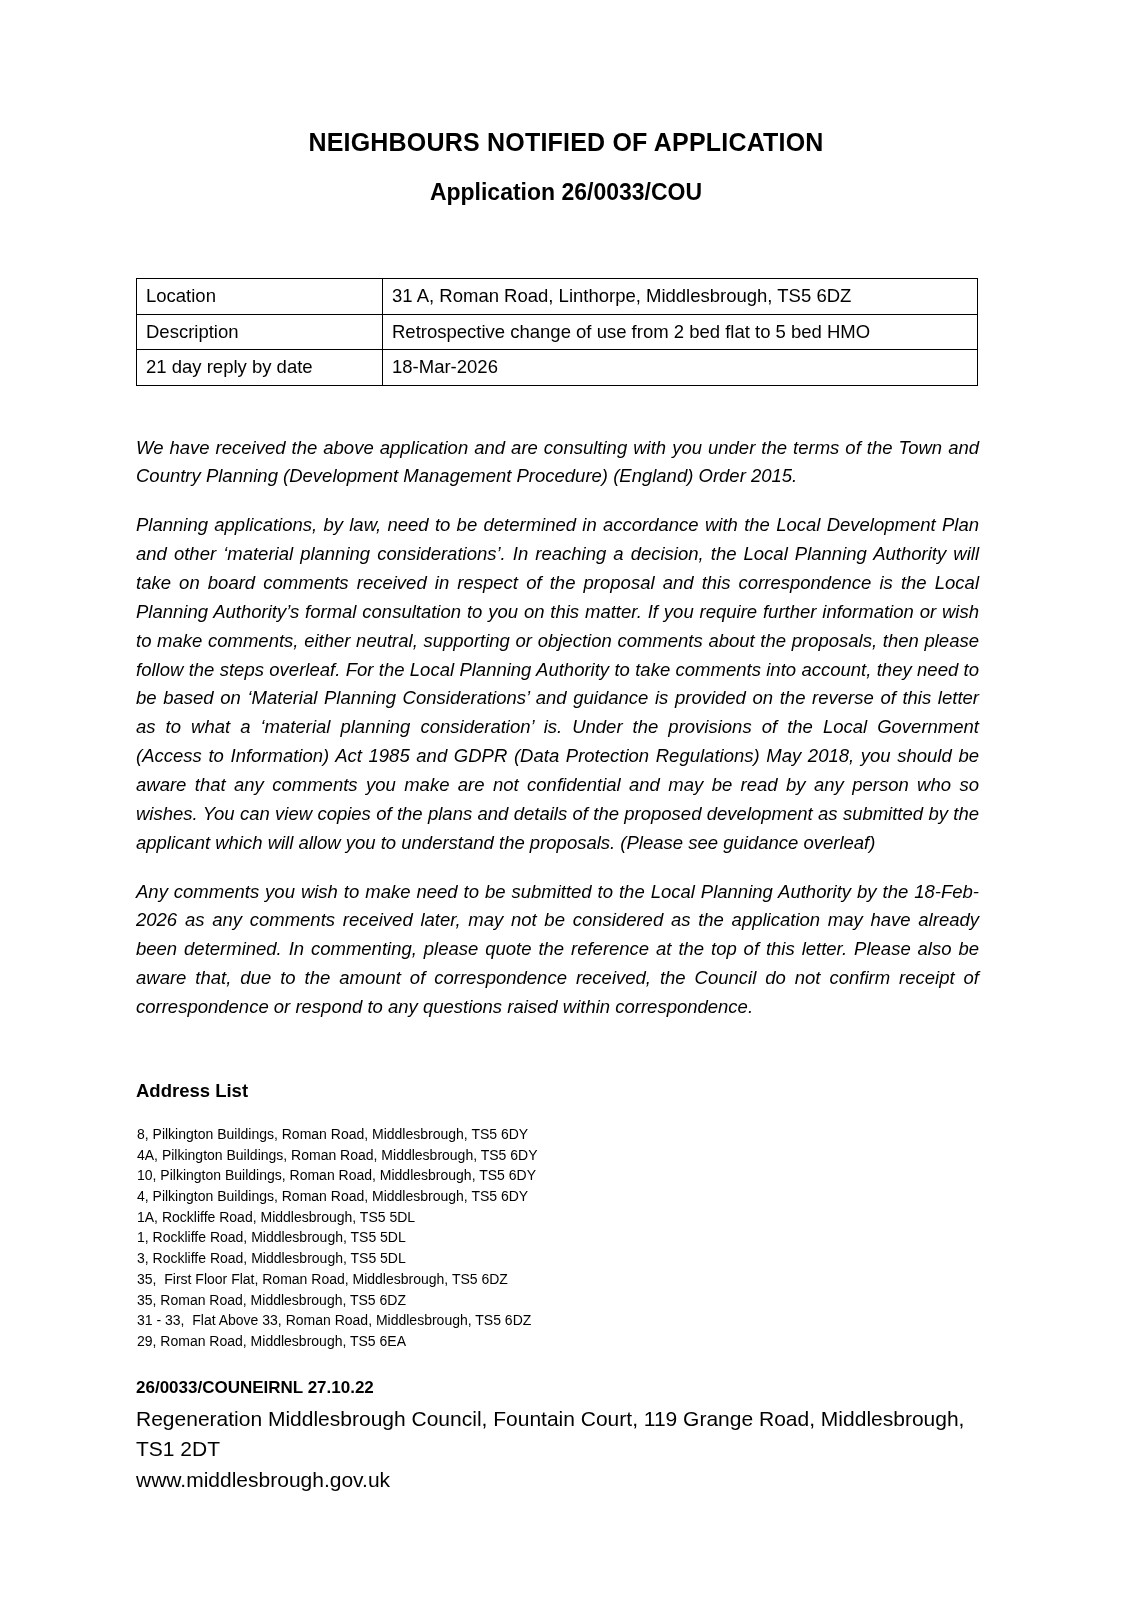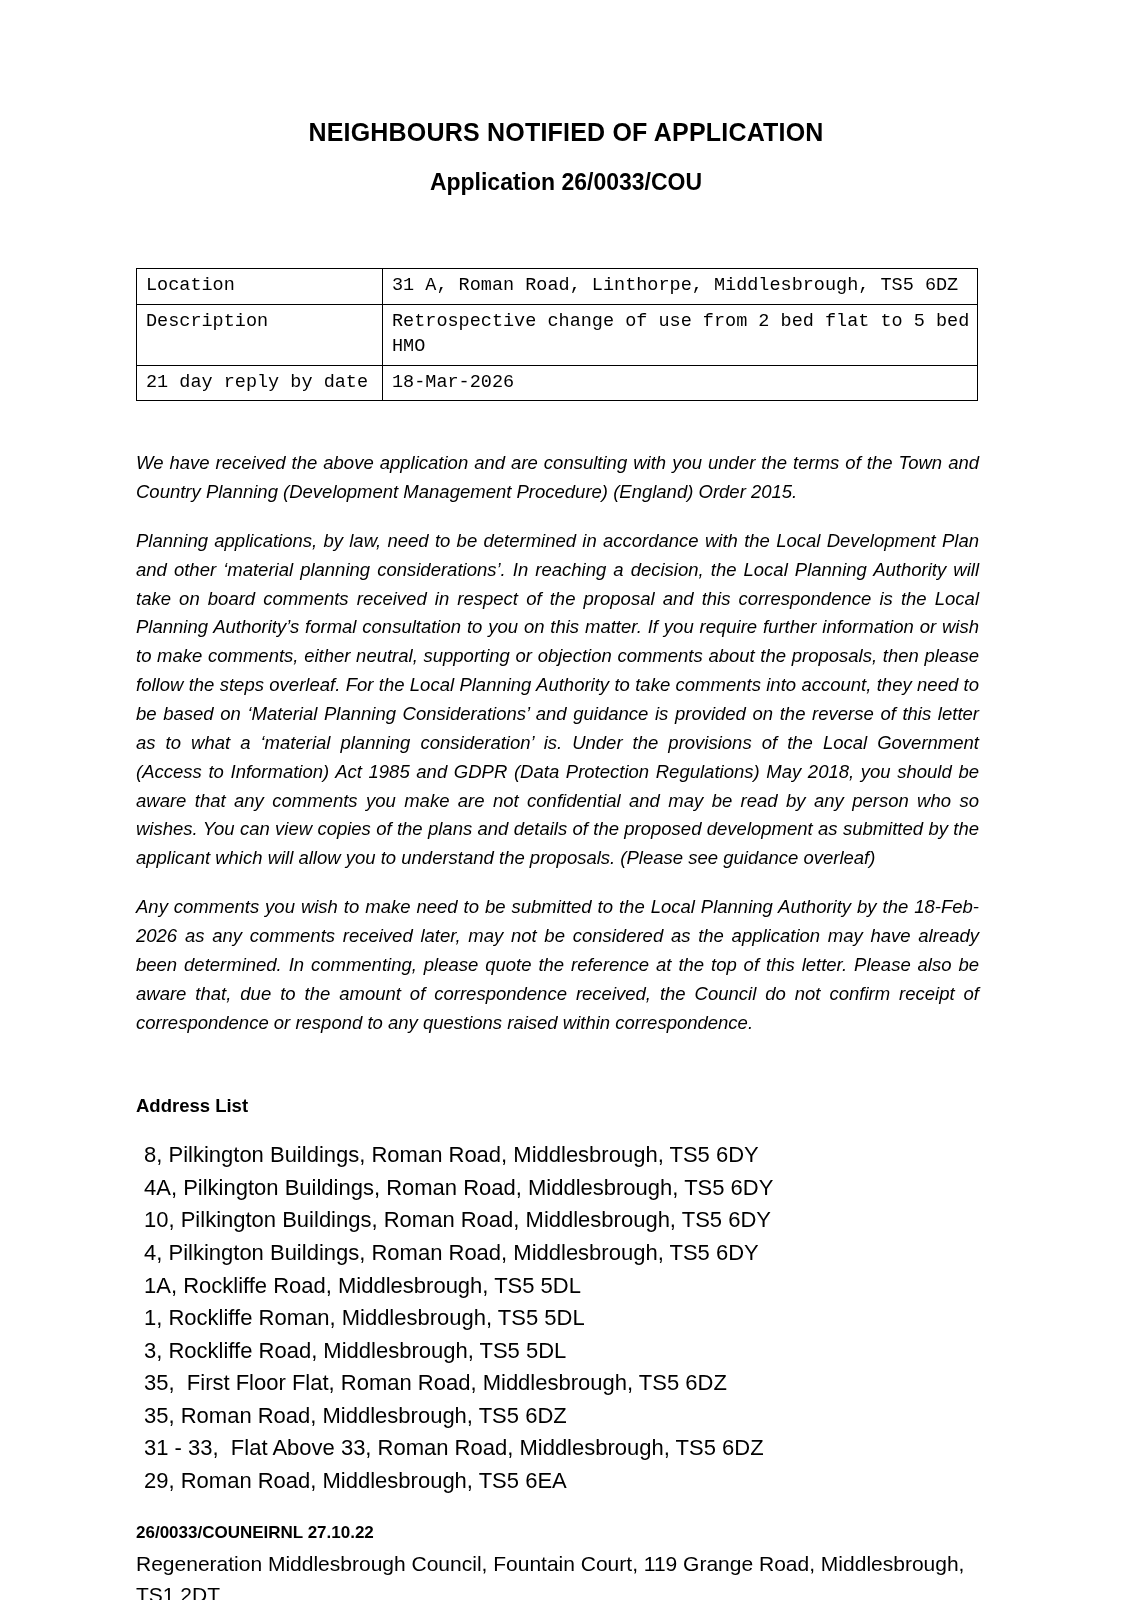--- a/index.html
+++ b/index.html
@@ -19,34 +19,33 @@
     width: 1132px;
     min-height: 1600px;
     box-sizing: border-box;
     padding: 118px 136px 0 136px;
   }
   .doc-title {
     text-align: center;
     font-size: 25px;
     font-weight: bold;
     letter-spacing: 0.2px;
-    margin: 0 0 6px 0;
+    margin: 10px 0 6px 0;
   }
   .doc-subtitle {
     text-align: center;
     font-size: 23px;
     font-weight: bold;
     margin: 22px 0 0 0;
   }
   .info-table {
     margin-top: 72px;
     width: 842px;
     border-collapse: collapse;
     table-layout: fixed;
-    font-family: Liberation Mono, monospace;
   }
   .info-table td {
     border: 1px solid #000000;
     font-size: 18.5px;
     line-height: 1.38;
     padding: 4px 7px 5px 9px;
     vertical-align: top;
   }
   .info-table td.label {
     width: 229px;
@@ -62,23 +61,23 @@
   .body-para.first {
     margin-top: 48px;
   }
   .section-heading {
     font-size: 18.5px;
     font-weight: bold;
     margin: 58px 0 22px 0;
   }
   .address-list {
     list-style: none;
-    margin: 8px;
+    margin: 1px;
     padding: 0;
-    font-size: 22px;
+    font-size: 14px;
     line-height: 1.48;
   }
   .address-list li {
     white-space: pre;
   }
   .footer {
     margin-top: 26px;
   }
   .footer-ref {
     font-size: 17px;
@@ -121,21 +120,21 @@
   <p class="body-para">Any comments you wish to make need to be submitted to the Local Planning Authority by the 18-Feb-2026 as any comments received later, may not be considered as the application may have already been determined.  In commenting, please quote the reference at the top of this letter.  Please also be aware that, due to the amount of correspondence received, the Council do not confirm receipt of correspondence or respond to any questions raised within correspondence.</p>
 
   <div class="section-heading">Address List</div>
 
   <ul class="address-list">
     <li>8, Pilkington Buildings, Roman Road, Middlesbrough, TS5 6DY</li>
     <li>4A, Pilkington Buildings, Roman Road, Middlesbrough, TS5 6DY</li>
     <li>10, Pilkington Buildings, Roman Road, Middlesbrough, TS5 6DY</li>
     <li>4, Pilkington Buildings, Roman Road, Middlesbrough, TS5 6DY</li>
     <li>1A, Rockliffe Road, Middlesbrough, TS5 5DL</li>
-    <li>1, Rockliffe Roman, Middlesbrough, TS5 5DL</li>
+    <li>1, Rockliffe Road, Middlesbrough, TS5 5DL</li>
     <li>3, Rockliffe Road, Middlesbrough, TS5 5DL</li>
     <li>35,  First Floor Flat, Roman Road, Middlesbrough, TS5 6DZ</li>
     <li>35, Roman Road, Middlesbrough, TS5 6DZ</li>
     <li>31 - 33,  Flat Above 33, Roman Road, Middlesbrough, TS5 6DZ</li>
     <li>29, Roman Road, Middlesbrough, TS5 6EA</li>
   </ul>
 
   <div class="footer">
     <p class="footer-ref">26/0033/COUNEIRNL 27.10.22</p>
     <p class="footer-line">Regeneration Middlesbrough Council, Fountain Court, 119 Grange Road, Middlesbrough, TS1 2DT</p>

